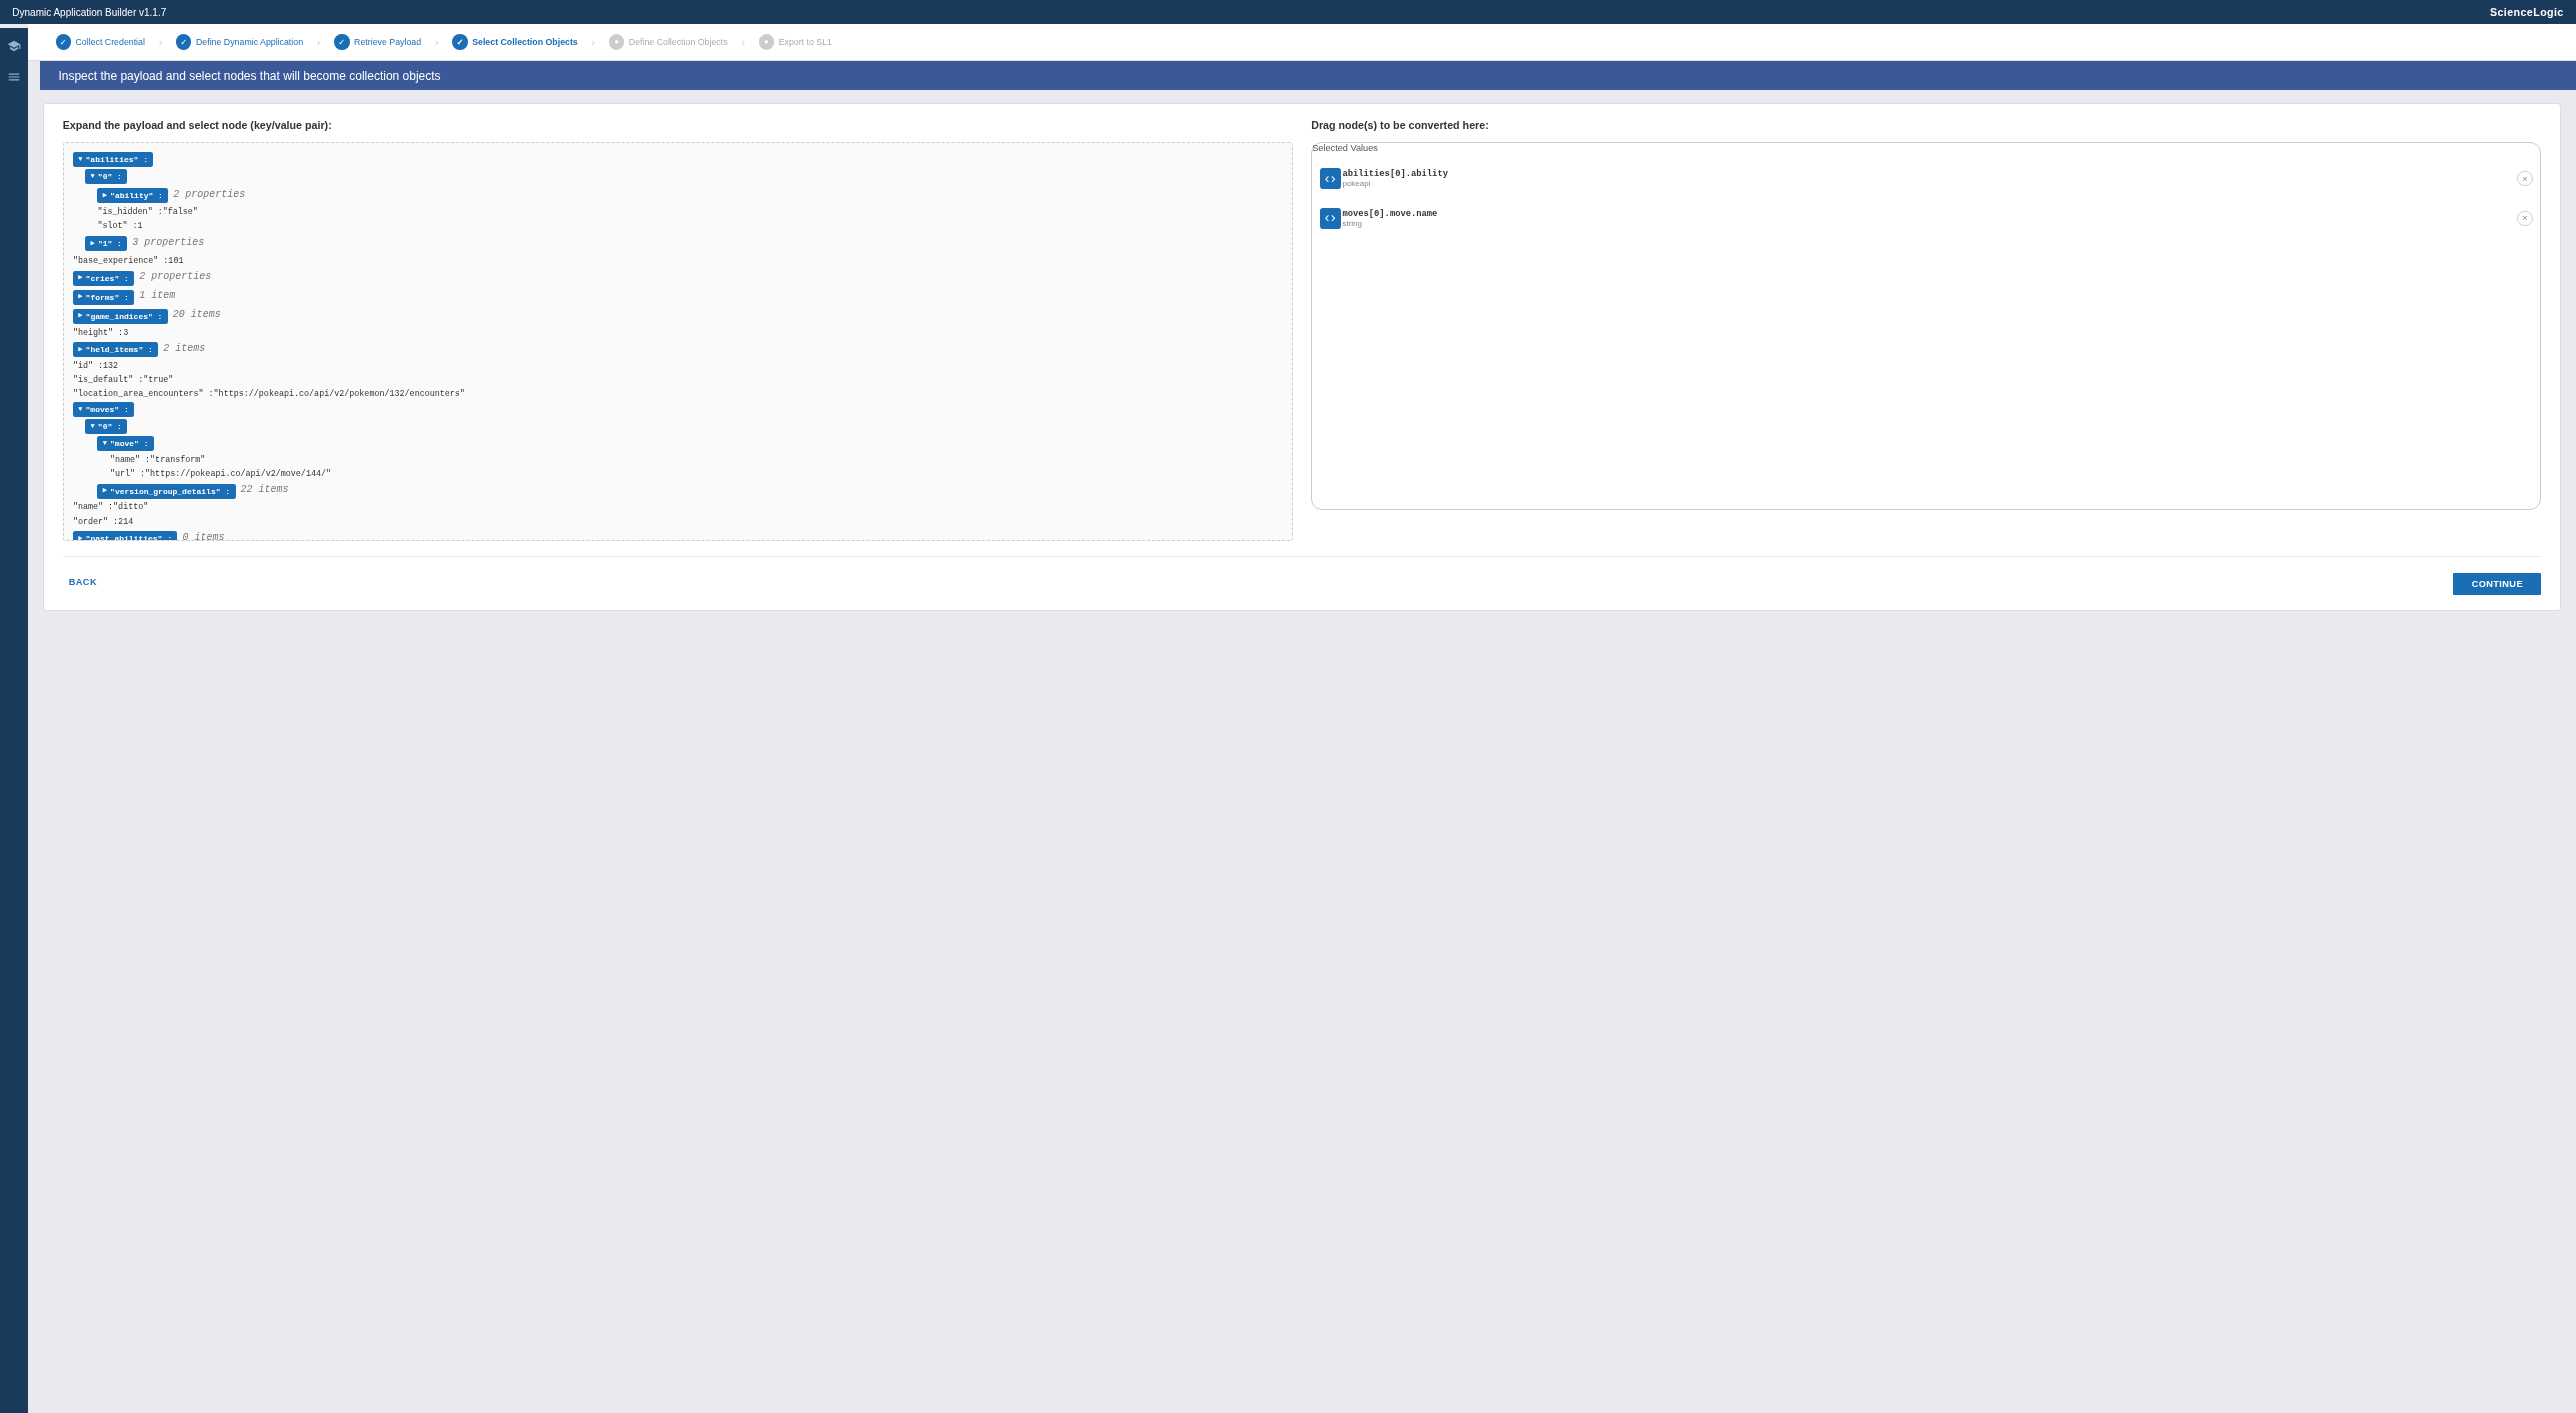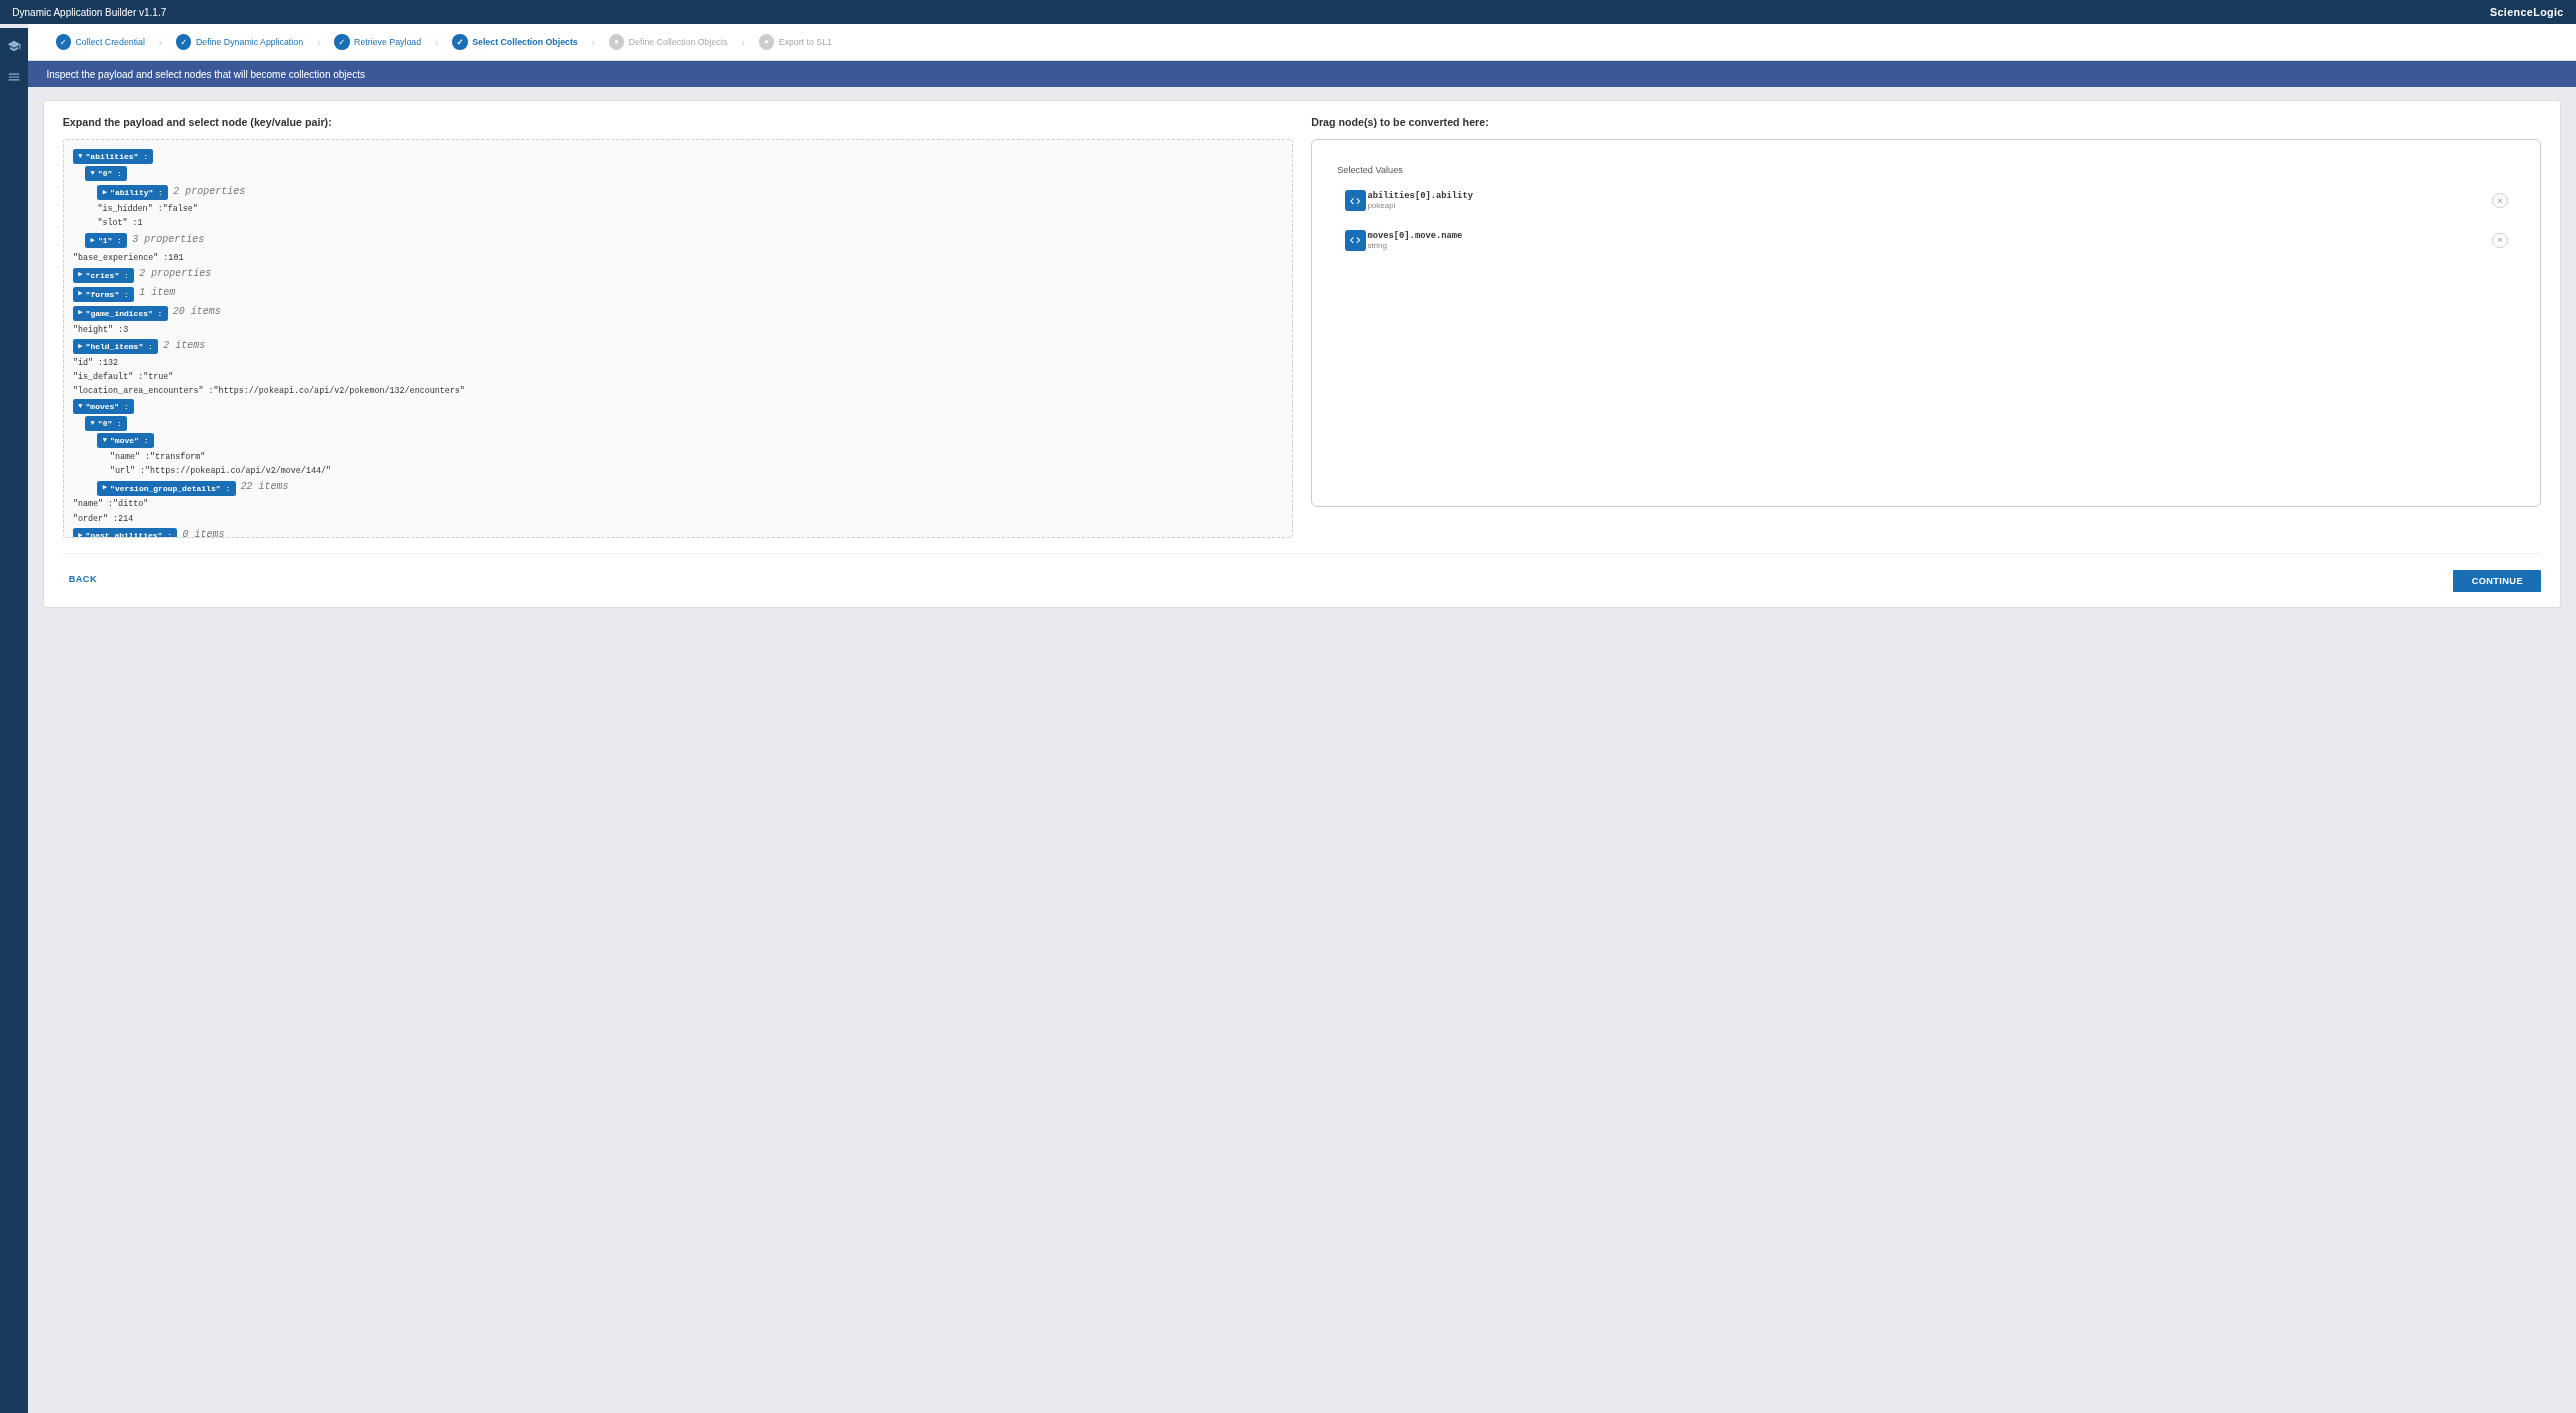--- a/index.html
+++ b/index.html
@@ -114,21 +114,22 @@
       color: #ccc;
       font-size: 10.7px;
       padding: 0 1.5px;
     }
 
     
     .info-banner {
       background: #3b5998;
       color: #fff;
       padding: 7.7px 18.4px;
-      font-size: 10px;
+      font-size: 12px;
+      margin-left: 12px;
     }
 
     
     .page-container {
       padding: 12.3px 15.3px;
     }
 
     
     .white-card {
       background: #fff;
@@ -204,22 +205,22 @@
     
     .right-panel-title {
       font-size: 10.7px;
       font-weight: 600;
       color: #333;
       margin-bottom: 10.7px;
     }
 
     .drop-zone {
       border: 0.8px solid #ccc;
-      border-radius: 6px;
-      padding: 25px;
+      border-radius: 11px;
+      padding: 0;
       min-height: 368px;
       background: #fff;
     }
 
     .selected-values-label {
       font-size: 9.2px;
       color: #555;
       margin-bottom: 9.2px;
     }
 

